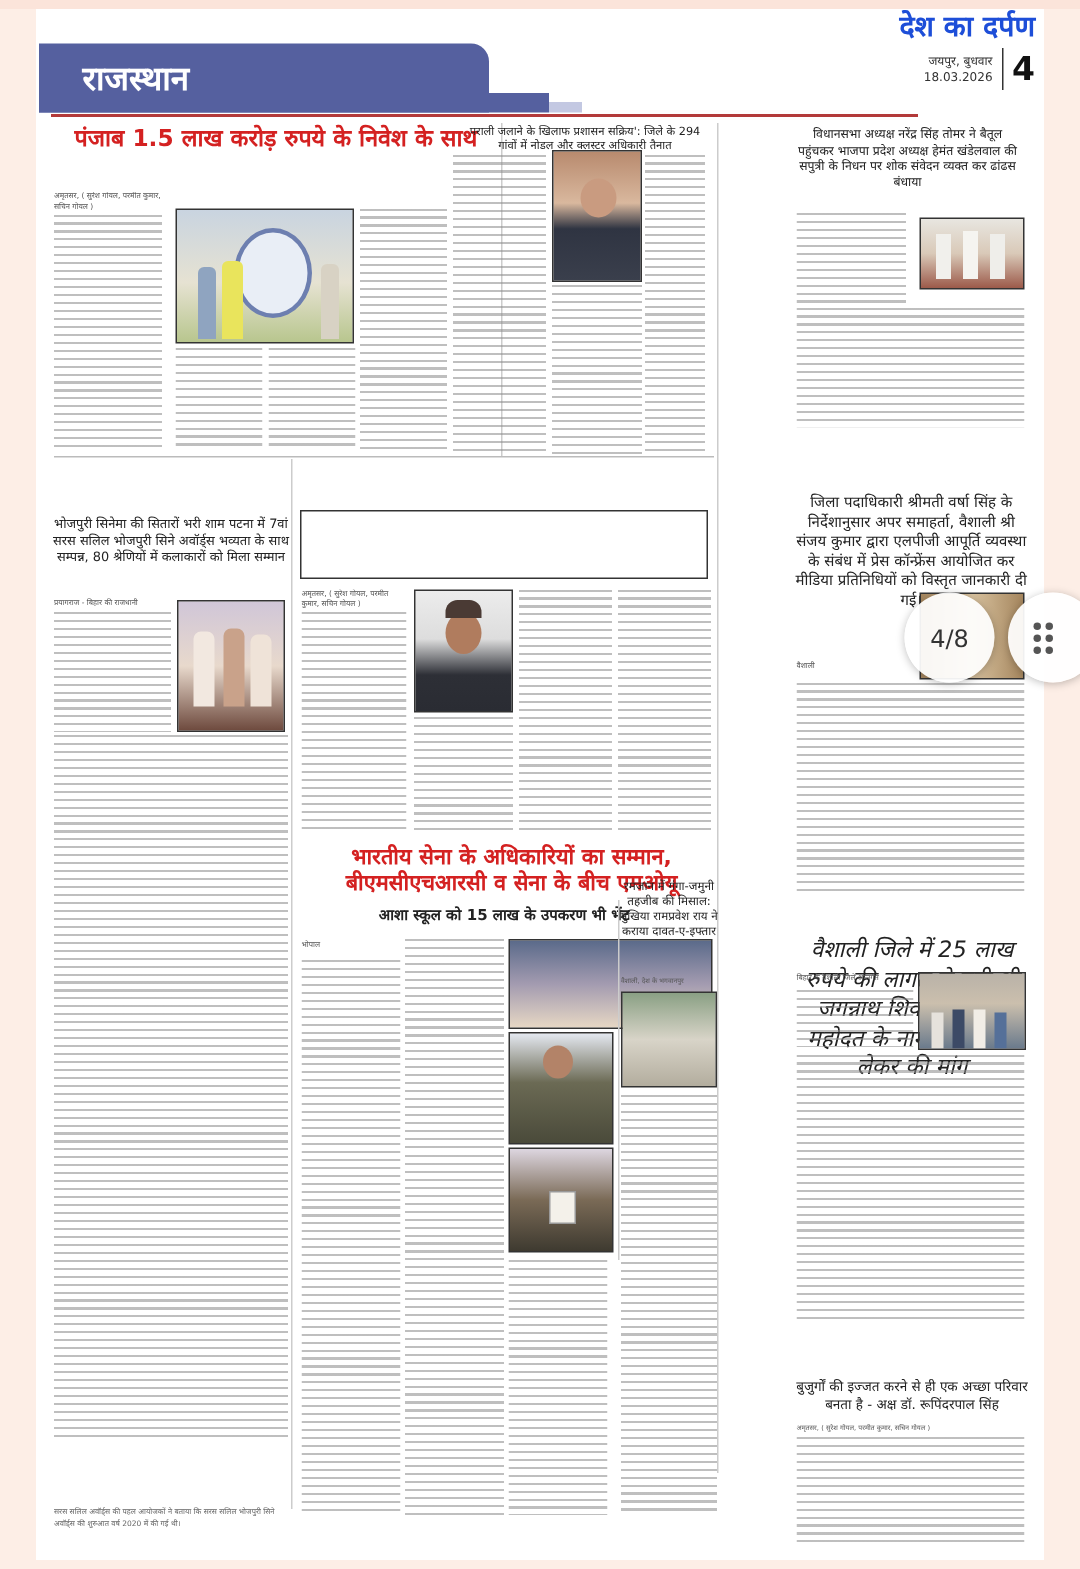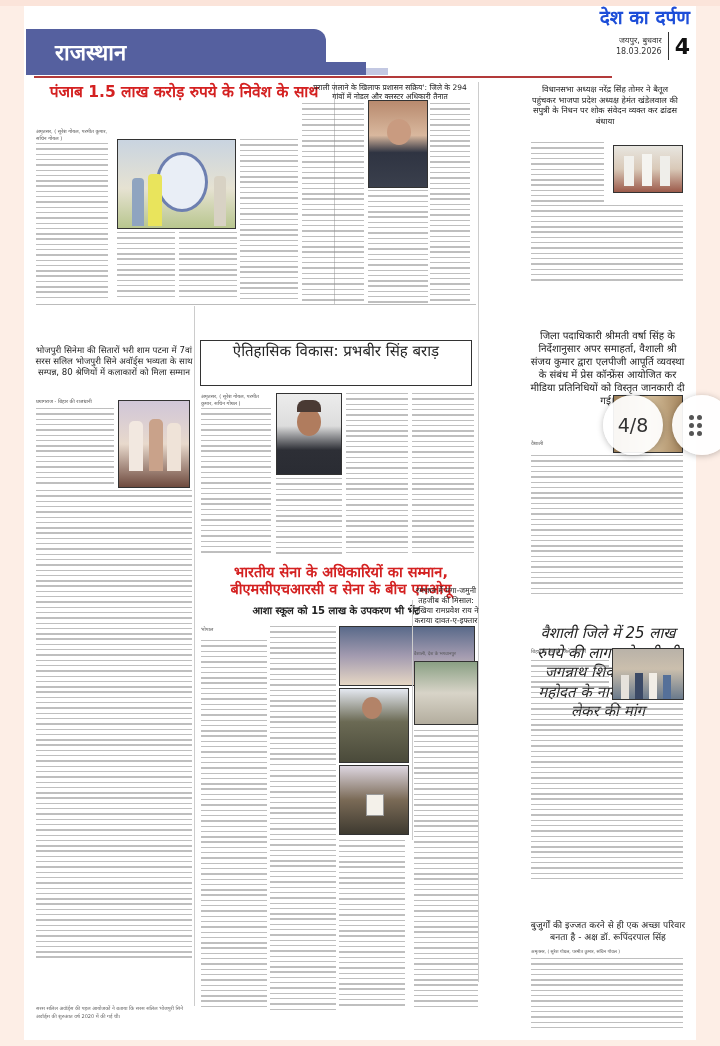--- a/index.html
+++ b/index.html
@@ -27,21 +27,21 @@
     opacity: 0.55; }
   .hl { position: absolute; text-align: center; font-weight: bold; line-height: 1.2; }
   .hl-red { color: #d42121; }
   .hl-black { color: #222; font-weight: normal; }
   .img { position: absolute; border: 1.5px solid #333; overflow: hidden; }
   .vrule { position: absolute; width: 1px; background: #ccc; }
   .hrule { position: absolute; height: 1px; background: #bbb; }
   .boxed { position: absolute; border: 1.5px solid #333; background: #fff; }
 
   
-  .page-pill { position: absolute; left: 603px; top: 395px; width: 60px; height: 60px; border-radius: 50%; background: rgba(255,255,255,0.93); box-shadow: 0 1px 6px rgba(0,0,0,0.25); display: flex; align-items: center; justify-content: center; font-size: 19px; color: #333; }
+  .page-pill { position: absolute; left: 603px; top: 395px; width: 60px; height: 60px; border-radius: 50%; background: rgba(255,255,255,0.93); box-shadow: 0 1px 6px rgba(0,0,0,0.25); display: flex; align-items: center; justify-content: center; font-size: 16px; color: #333; }
   .menu-btn { position: absolute; left: 672px; top: 395px; width: 60px; height: 60px; border-radius: 50%; background: rgba(255,255,255,0.93); box-shadow: 0 1px 6px rgba(0,0,0,0.25); display: flex; align-items: center; justify-content: center; }
   .dots { display: grid; grid-template-columns: repeat(2, 5px); gap: 3px; margin-left: -14px; }
   .dots span { width: 5px; height: 5px; border-radius: 50%; background: #555; display: block; }
 </style>
 </head>
 <body>
 
 <div class="topstrip"></div>
 <div class="paper"></div>
 
@@ -143,21 +143,20 @@
       <div class="lines"></div>
     </div>
   <div class="col-text" style="left:36px;top:1004px;width:156px;height:26px;font-size:5px;color:#666;line-height:8px;">सरस सलिल अवॉर्ड्स की पहल आयोजकों ने बताया कि सरस सलिल भोजपुरी सिने अवॉर्ड्स की शुरुआत वर्ष 2020 में की गई थी।</div>
 </div>
 
 <div class="vrule" style="left:194px;top:306px;height:700px;"></div>
 
 <div>
   <div class="boxed" style="left:200px;top:340px;width:272px;height:46px;"></div>
   <div class="hl hl-black" style="left:205px;top:342px;width:262px;font-size:15px;line-height:1.3;">
-    <div>ऐतिहासिक विकास: प्रभबीर सिंह बराड़</div>
   </div>
   <div class="col-text" style="left:201px;top:393px;width:70px;height:14px;font-size:5px;color:#555;line-height:7px;">अमृतसर, ( सुरेश गोयल, परमीत कुमार, सचिन गोयल )</div>
   <div class="col-text" style="left:201px;top:408px;width:70px;height:148px;">
       <div class="lines"></div>
     </div>
   <div class="img" style="left:276px;top:393px;width:66px;height:82px;background:linear-gradient(180deg,#ececec 0%,#ddd 40%,#2d2f36 70%,#2a2c33 100%);">
     <div style="position:absolute;left:20px;top:14px;width:24px;height:28px;border-radius:50%;background:#b07c5e;"></div>
     <div style="position:absolute;left:20px;top:6px;width:24px;height:12px;border-radius:8px 8px 0 0;background:#4a3a34;"></div>
   </div>
   <div class="col-text" style="left:276px;top:478px;width:66px;height:78px;">

